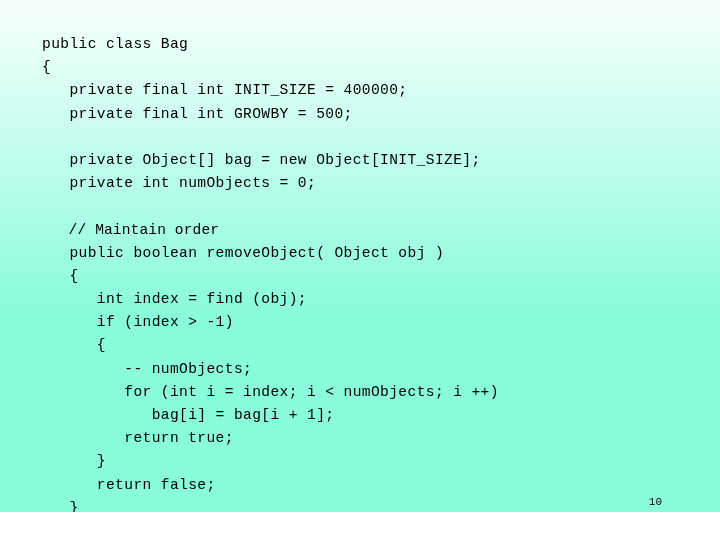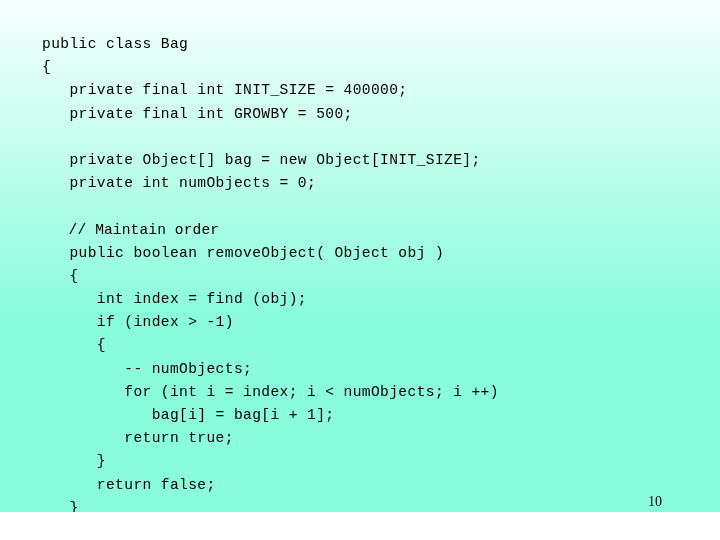--- a/index.html
+++ b/index.html
@@ -50,22 +50,22 @@
     height: 23.2px;
   }
   #code-block .line.comment {
     font-weight: normal;
     letter-spacing: 0.1px;
   }
   #slide-number {
     position: absolute;
     right: 58px;
     top: 494px;
-    font-family: Liberation Serif, serif;
-    font-size: 14px;
+    font-family: Liberation Mono, monospace;
+    font-size: 11px;
     color: #000000;
     line-height: 16px;
   }
 </style>
 </head>
 <body>
 
 <div id="slide" style="background: linear-gradient(rgb(242, 255, 252) 0%, rgb(242, 255, 252) 3%, rgb(136, 252, 219) 62%, rgb(136, 252, 219) 100%);">
 
   <div id="code-block"><span class="line">public class Bag</span><span class="line">{</span><span class="line">   private final int INIT_SIZE = 400000;</span><span class="line">   private final int GROWBY = 500;</span><span class="line blank">&nbsp;</span><span class="line">   private Object[] bag = new Object[INIT_SIZE];</span><span class="line">   private int numObjects = 0;</span><span class="line blank">&nbsp;</span><span class="line comment">   // Maintain order</span><span class="line">   public boolean removeObject( Object obj )</span><span class="line">   {</span><span class="line">      int index = find (obj);</span><span class="line">      if (index &gt; -1)</span><span class="line">      {</span><span class="line">         -- numObjects;</span><span class="line">         for (int i = index; i &lt; numObjects; i ++)</span><span class="line">            bag[i] = bag[i + 1];</span><span class="line">         return true;</span><span class="line">      }</span><span class="line">      return false;</span><span class="line">   }</span><span class="line">}</span></div>

